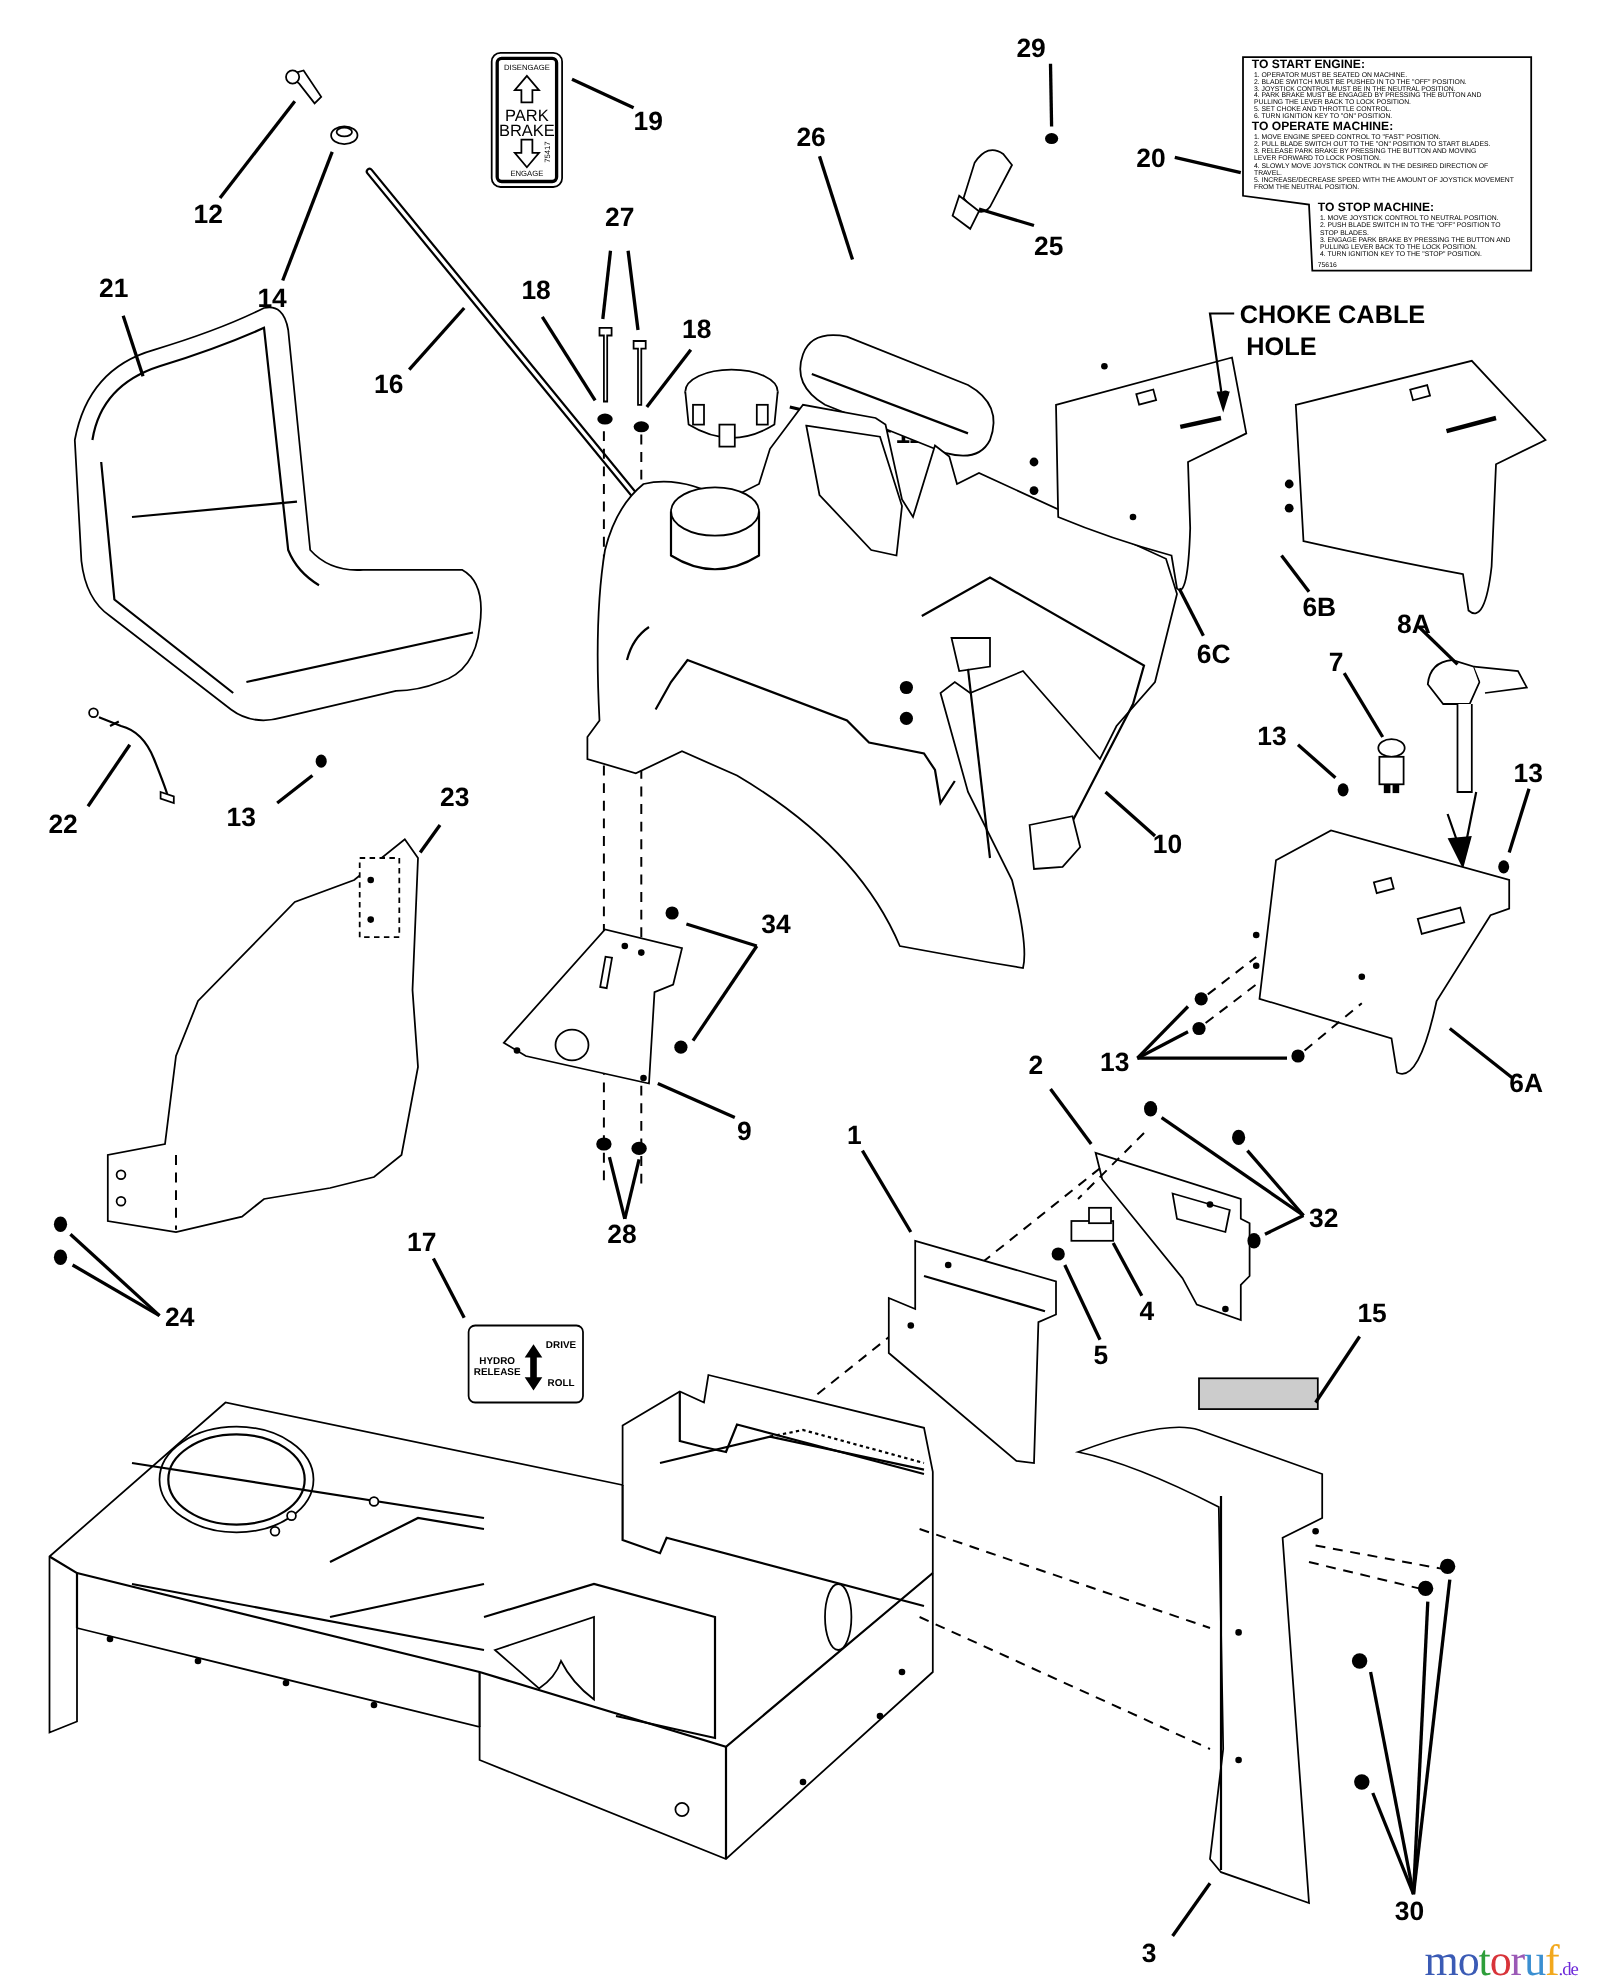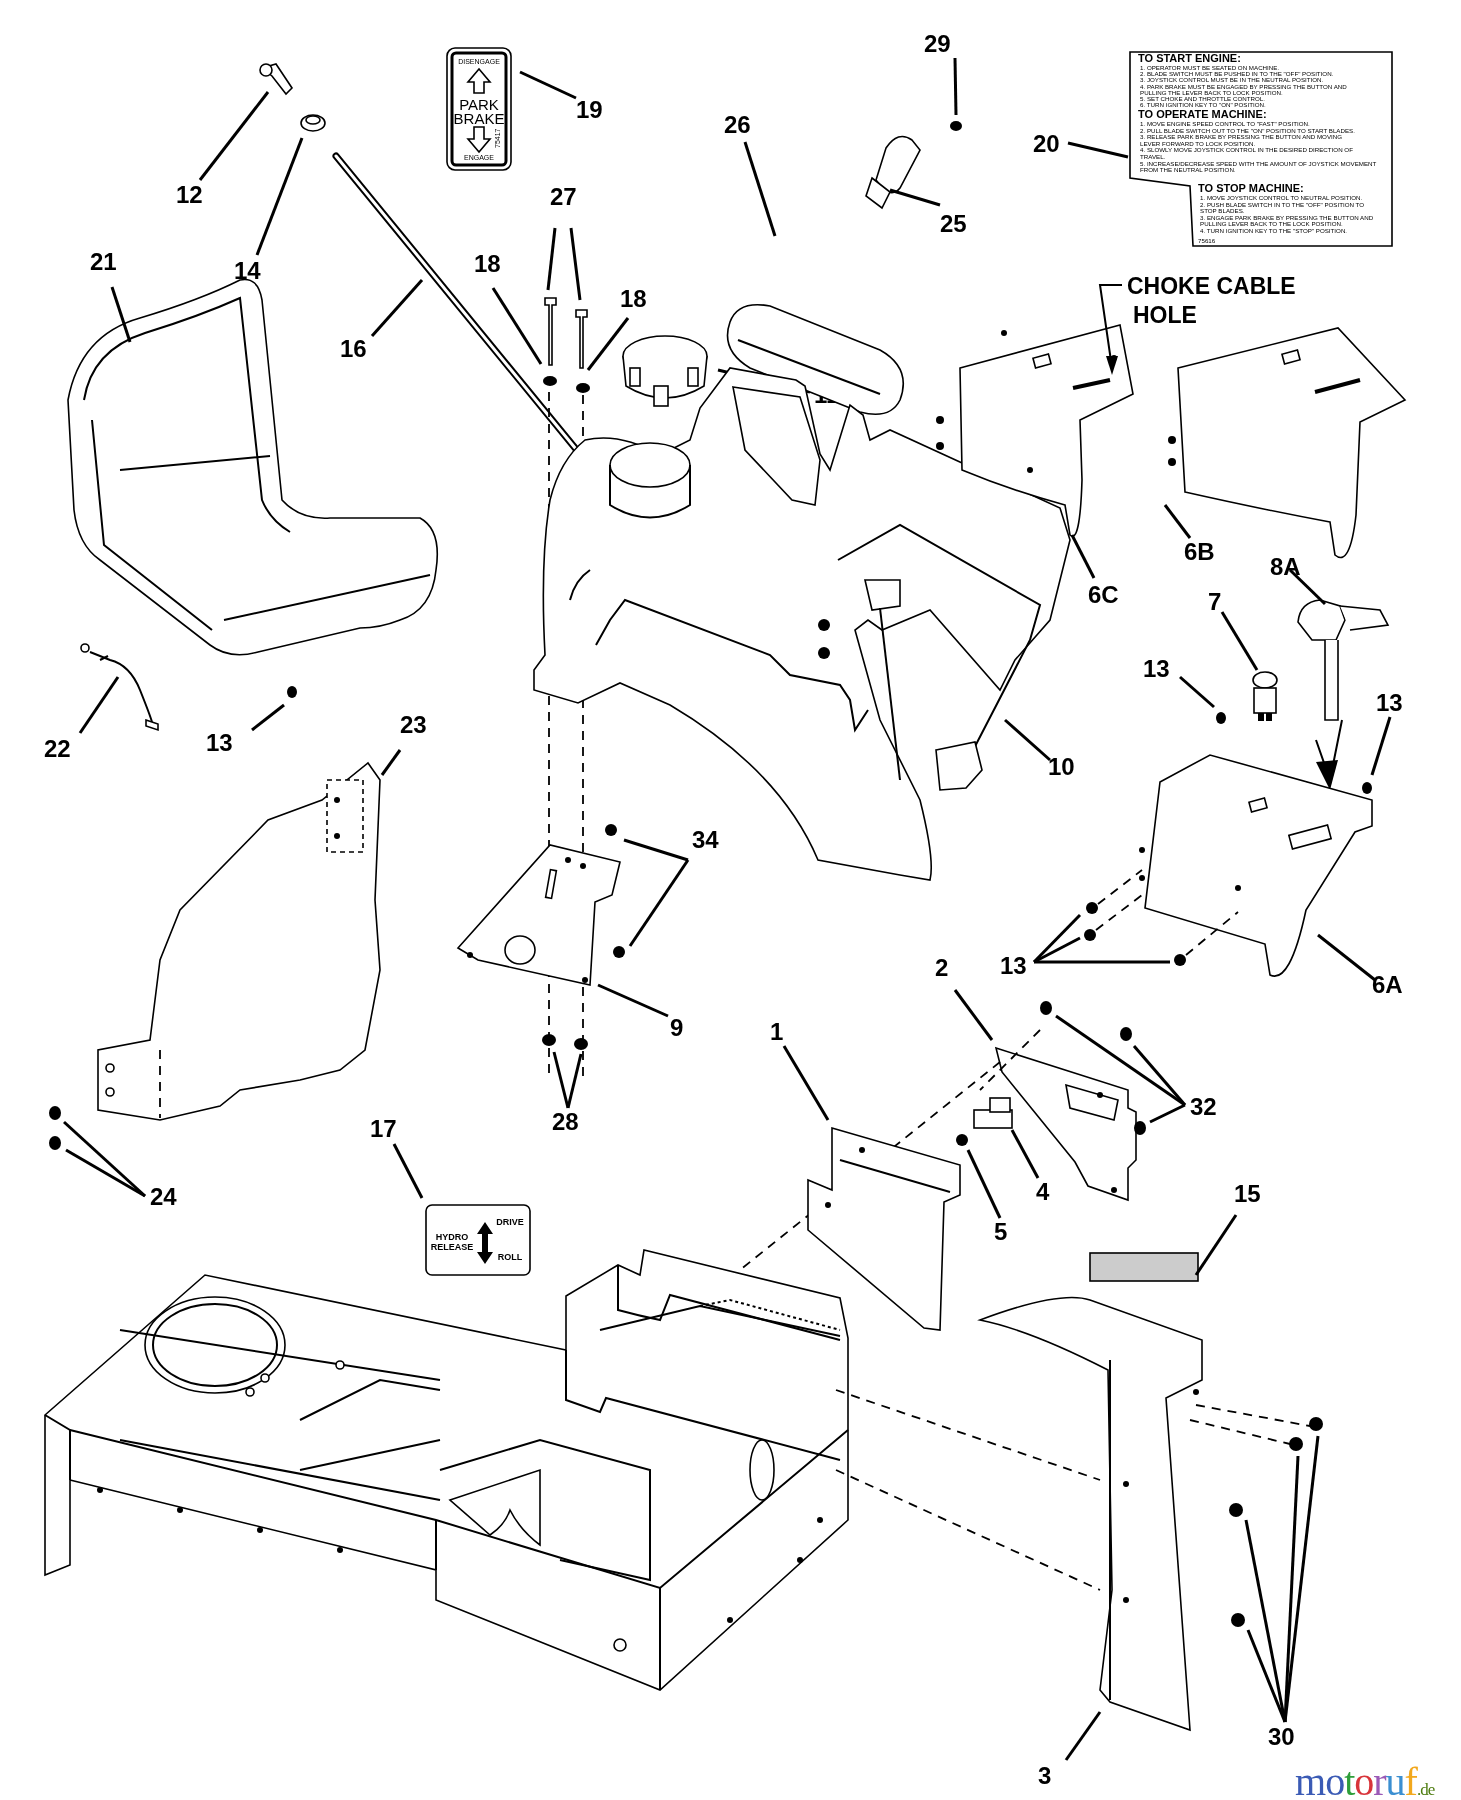--- a/index.html
+++ b/index.html
@@ -11,21 +11,21 @@
   .dash{stroke:#000;stroke-width:1.8;fill:none;stroke-dasharray:9 7;}
   .lbl{font-family:"Liberation Sans",sans-serif;font-weight:bold;font-size:24px;fill:#000;}
   .big{font-family:"Liberation Sans",sans-serif;font-weight:bold;font-size:23px;fill:#000;}
   .tiny{font-family:"Liberation Sans",sans-serif;font-size:7px;fill:#000;}
   .decal-h{font-family:"Liberation Sans",sans-serif;font-weight:bold;font-size:11px;fill:#000;}
   .decal-t{font-family:"Liberation Sans",sans-serif;font-size:6.2px;fill:#000;}
   .sm{font-family:"Liberation Sans",sans-serif;font-weight:bold;font-size:9px;fill:#000;}
   .pb{font-family:"Liberation Sans",sans-serif;font-size:15px;fill:#000;}
   .logo{position:absolute;left:1295px;top:1758px;font-family:"Liberation Serif",serif;font-size:40px;letter-spacing:-1px;}
   .logo span{display:inline-block;}
-  .logo .de{font-size:17px;color:#4d7c0f;}
+  .logo .de{font-size:17px;color:#6d28d9;}
 </style>
 </head>
 <body>
 
 <svg id="diagram" viewBox="0 0 1461 1800" xmlns="http://www.w3.org/2000/svg">
 
   <g>
     <rect x="447" y="48" width="64" height="122" rx="8" class="thin"></rect>
     <rect x="452" y="53" width="54" height="112" rx="4" fill="none" stroke="#000" stroke-width="3"></rect>
     <text x="479" y="64" text-anchor="middle" class="tiny">DISENGAGE</text>

